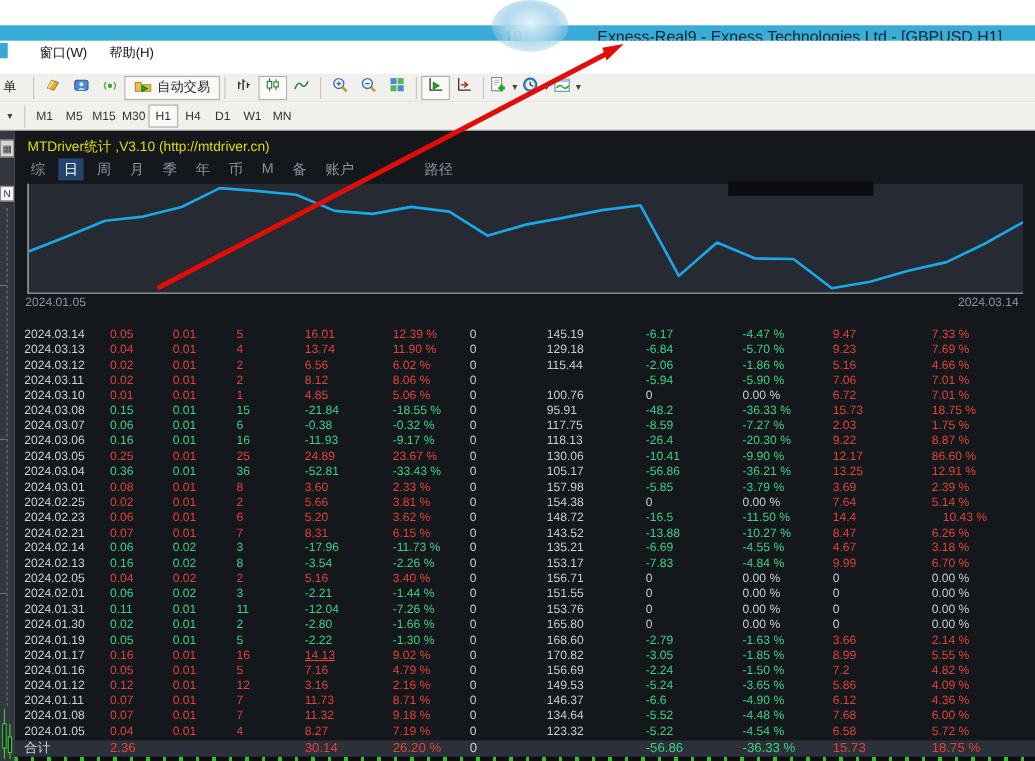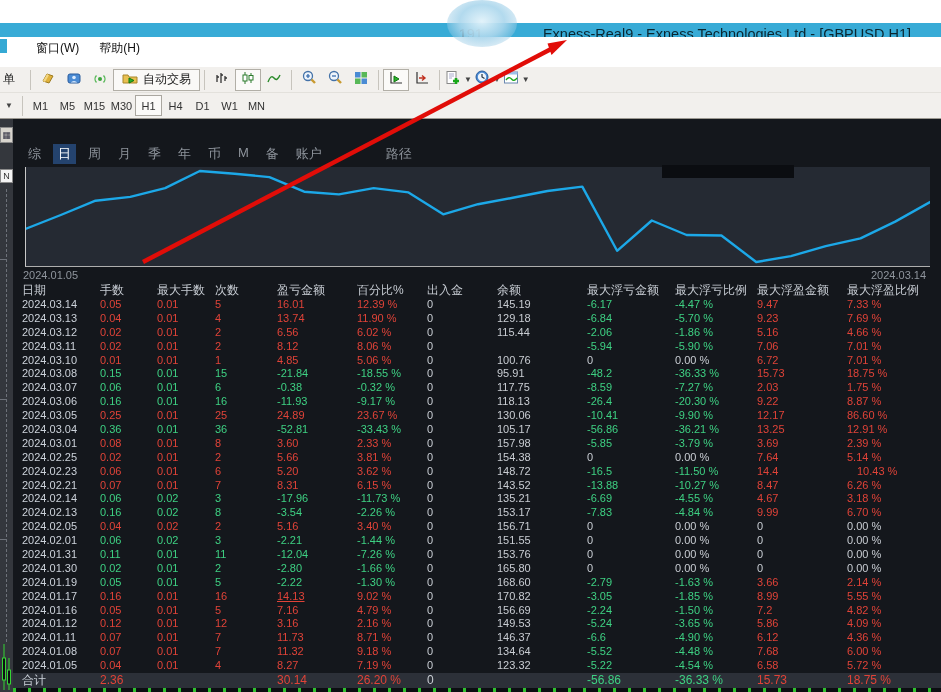--- a/index.html
+++ b/index.html
@@ -230,20 +230,21 @@
   <div class="tick" style="top:280px"></div>
   <div class="tick" style="top:420px"></div>
   <svg class="gcandles" width="12" height="46">
     <path d="M3 0 V46 M8 14 V46" stroke="#35d435" stroke-width="1"></path>
     <rect x="1.5" y="14" width="3" height="22" fill="#0c0e12" stroke="#35d435"></rect>
     <rect x="6.5" y="26" width="3" height="14" fill="#0c0e12" stroke="#35d435"></rect>
   </svg>
 </div>
 
 <div class="panel">
+  <div class="panel-title">MTDriver统计 ,V3.10 (http://mtdriver.cn)</div>
   <div class="tab-row">
     <span id="tabs" style="display:flex">
         <span class="tab">综</span>
         <span class="tab sel">日</span>
         <span class="tab">周</span>
         <span class="tab">月</span>
         <span class="tab">季</span>
         <span class="tab">年</span>
         <span class="tab">币</span>
         <span class="tab">M</span>
@@ -255,34 +256,20 @@
 
   <div class="chart" style="background: rgb(37, 42, 51);">
     <svg viewBox="0 0 904 99" preserveAspectRatio="none">
       <polyline id="chart-line" points="0.0,61.7 34.8,48.0 69.5,33.7 104.3,29.9 139.1,21.2 173.8,4.0 208.6,6.7 243.4,10.1 278.2,24.7 312.9,27.4 347.7,21.1 382.5,25.4 417.2,47.3 452.0,37.2 486.8,30.8 521.5,24.0 556.3,19.6 591.1,83.8 625.8,53.5 660.6,68.0 695.4,68.5 730.2,95.0 764.9,89.1 799.7,79.2 834.5,71.3 869.2,54.6 904.0,35.1" fill="none" stroke-width="2.4" stroke-linejoin="round" stroke-linecap="round" stroke="#1ca8e8"></polyline>
     </svg>
     <div class="notch"></div>
   </div>
   <div class="xlab left">2024.01.05</div>
   <div class="xlab right">2024.03.14</div>
 
-  <div class="thead" id="thead">
-      <div class="cell" style="width: 78px;">日期</div>
-      <div class="cell" style="width: 57px;">手数</div>
-      <div class="cell" style="width: 58px;">最大手数</div>
-      <div class="cell" style="width: 62px;">次数</div>
-      <div class="cell" style="width: 80px;">盈亏金额</div>
-      <div class="cell" style="width: 70px;">百分比%</div>
-      <div class="cell" style="width: 70px;">出入金</div>
-      <div class="cell" style="width: 90px;">余额</div>
-      <div class="cell" style="width: 88px;">最大浮亏金额</div>
-      <div class="cell" style="width: 82px;">最大浮亏比例</div>
-      <div class="cell" style="width: 90px;">最大浮盈金额</div>
-      <div class="cell" style="width: 94px;">最大浮盈比例</div>
-    </div>
   <div class="rows" id="rows">
       <div class="trow">
         <div class="cell" style="width: 78px; color: rgb(204, 210, 218);">2024.03.14</div>
         <div class="cell" style="width: 57px; color: rgb(224, 67, 56);">0.05</div>
         <div class="cell" style="width: 58px; color: rgb(224, 67, 56);">0.01</div>
         <div class="cell" style="width: 62px; color: rgb(224, 67, 56);">5</div>
         <div class="cell" style="width: 80px; color: rgb(224, 67, 56);">16.01</div>
         <div class="cell" style="width: 70px; color: rgb(224, 67, 56);">12.39 %</div>
         <div class="cell" style="width: 70px; color: rgb(201, 205, 211);">0</div>
         <div class="cell" style="width: 90px; color: rgb(201, 205, 211);">145.19</div>

